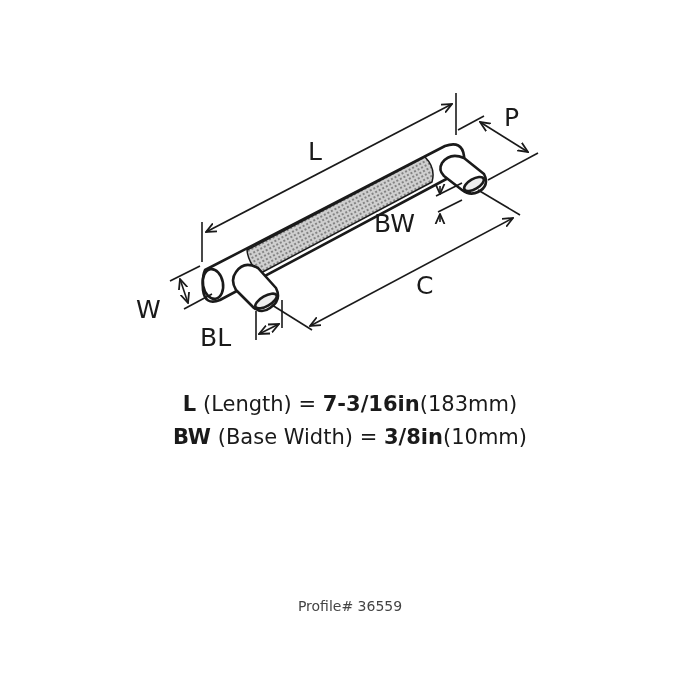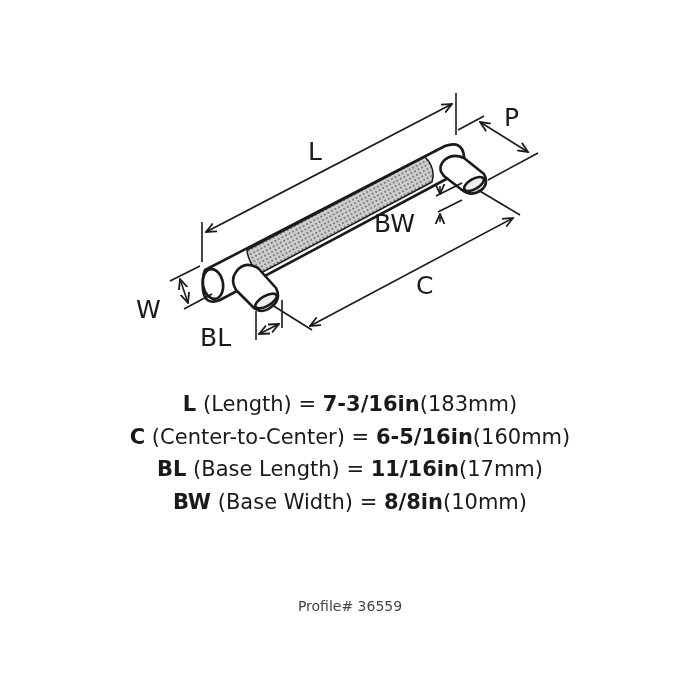--- a/index.html
+++ b/index.html
@@ -80,32 +80,20 @@
 </svg>
 
 <div class="specs">
   <div class="spec-row">
     <span class="code">L</span>
     <span class="name">(Length)</span>
     <span class="eq">=</span>
     <span class="imp">7-3/16in</span><span class="met">(183mm)</span>
   </div>
   <div class="spec-row">
-    <span class="code">C</span>
-    <span class="name">(Center-to-Center)</span>
-    <span class="eq">=</span>
-    <span class="imp">6-5/16in</span><span class="met">(160mm)</span>
-  </div>
-  <div class="spec-row">
-    <span class="code">BL</span>
-    <span class="name">(Base Length)</span>
-    <span class="eq">=</span>
-    <span class="imp">11/16in</span><span class="met">(17mm)</span>
-  </div>
-  <div class="spec-row">
     <span class="code">BW</span>
     <span class="name">(Base Width)</span>
     <span class="eq">=</span>
-    <span class="imp">8/8in</span><span class="met">(10mm)</span>
+    <span class="imp">3/8in</span><span class="met">(10mm)</span>
   </div>
 </div>
 
 <div class="profile">Profile# 36559</div>
 
 </body></html>

